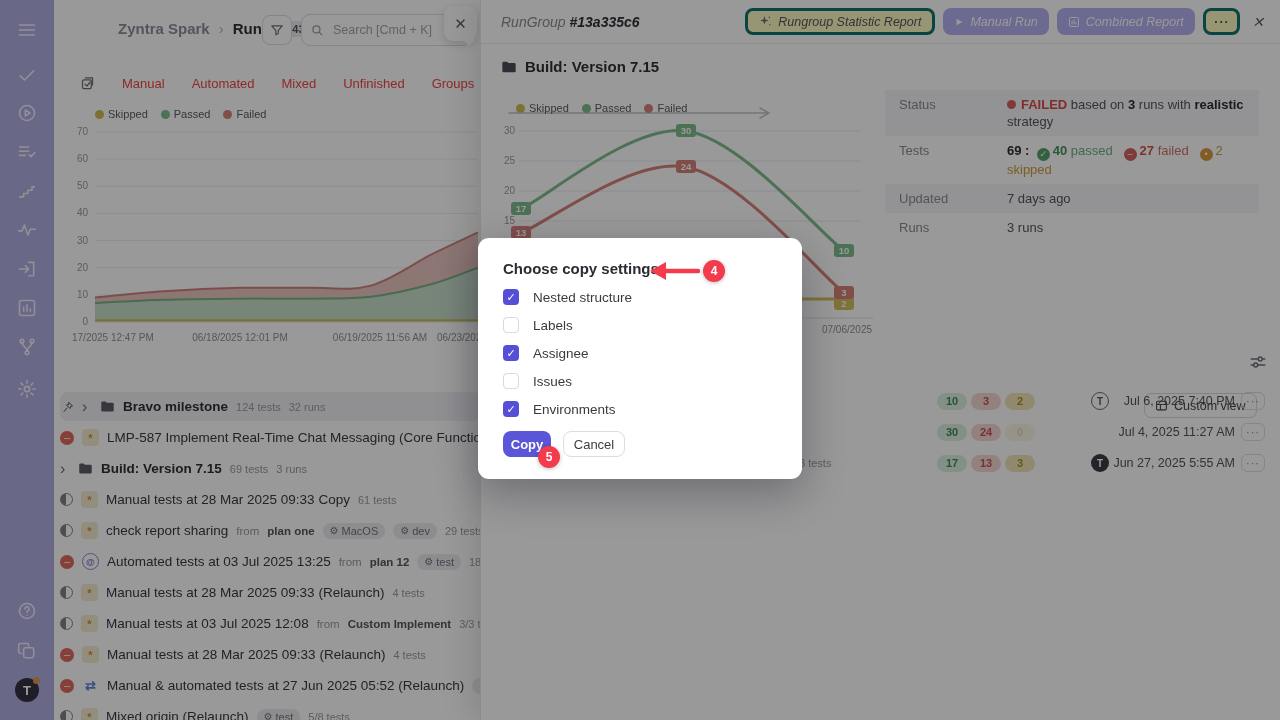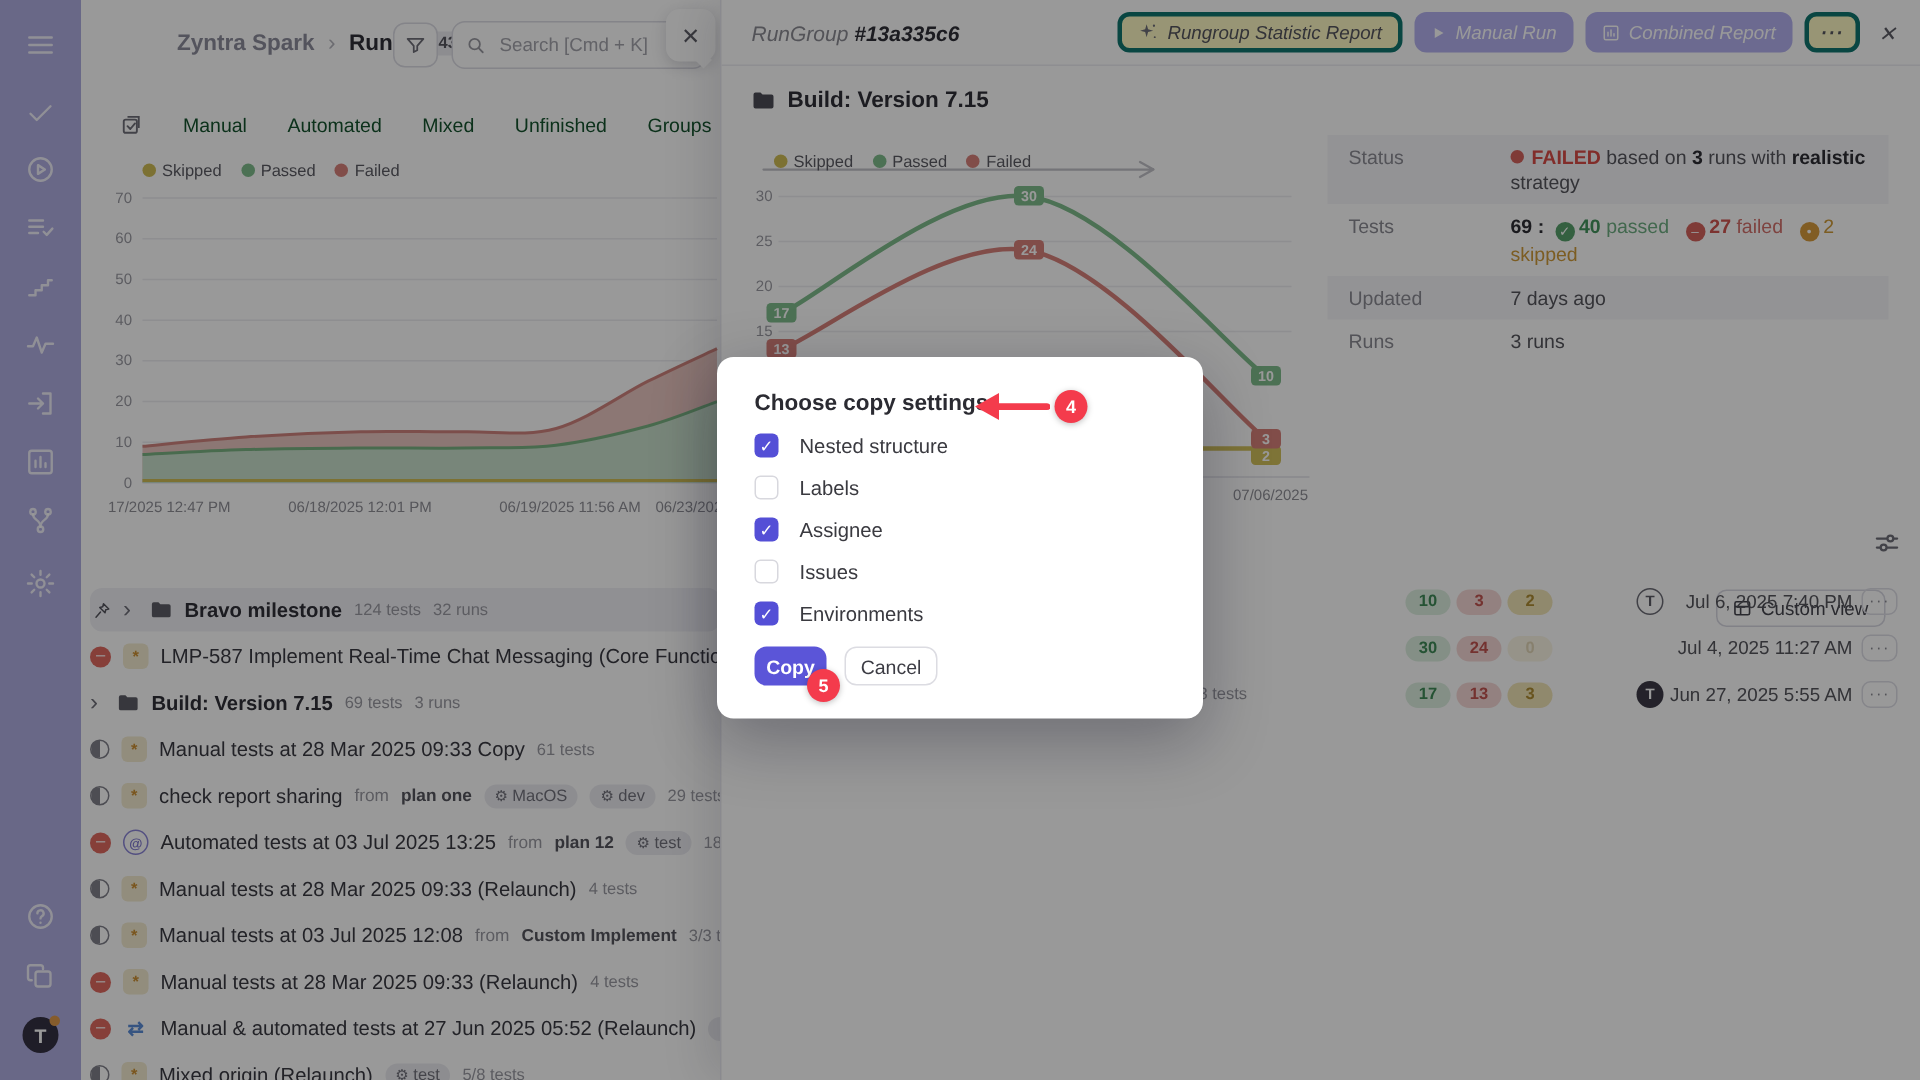--- a/index.html
+++ b/index.html
@@ -25,21 +25,21 @@
     display:flex;align-items:center;justify-content:center;background:#fff;}
   #search-box{position:absolute;left:301px;top:14px;width:170px;height:32px;border:1px solid #dcdce4;border-radius:9px;
     background:#fff;display:flex;align-items:center;padding:0 9px;gap:7px;}
   #search-box input{border:0;outline:0;width:120px;font-size:12.5px;color:#55555c;background:transparent;font-family:inherit;}
   #search-box input::placeholder{color:#a4a4ac;}
   #close-card{position:absolute;left:444px;top:6px;width:33px;height:35px;background:#fff;border-radius:9px;
     box-shadow:0 3px 10px rgba(40,40,60,.18);display:flex;align-items:center;justify-content:center;
     color:#5d5d66;font-size:15px;z-index:3;}
   #close-card::after{content:"";position:absolute;right:4px;bottom:-3px;width:8px;height:8px;background:#fff;transform:rotate(45deg);}
 
-  #tabs-row{position:absolute;left:80px;top:70px;height:26px;display:flex;align-items:center;gap:27px;font-size:13px;color:#14532d;white-space:nowrap;text-align:right;}
+  #tabs-row{position:absolute;left:80px;top:70px;height:26px;display:flex;align-items:center;gap:27px;font-size:13px;color:#ef4444;white-space:nowrap;text-align:right;}
   .tab{cursor:default;}
 
   .legend{display:flex;gap:13px;align-items:center;font-size:11px;color:#5b5b63;}
   .legend .dot{width:9px;height:9px;border-radius:50%;display:inline-block;margin-right:4px;vertical-align:-1px;}
 
   
   .lrow{position:absolute;left:60px;width:420px;height:29px;display:flex;align-items:center;gap:8px;font-size:13.5px;color:#3a3a42;white-space:nowrap;overflow:hidden;}
   .lrow.hl{background:#f1f1f6;border-radius:8px;padding-left:2px;}
   .st-failed{width:14px;height:14px;border-radius:50%;background:#e06960;color:#fff;font-size:11px;line-height:13px;text-align:center;flex:0 0 14px;}
   .st-partial{width:13px;height:13px;border-radius:50%;border:1.5px solid #81818b;background:linear-gradient(90deg,#81818b 50%,#fff 50%);flex:0 0 13px;}

